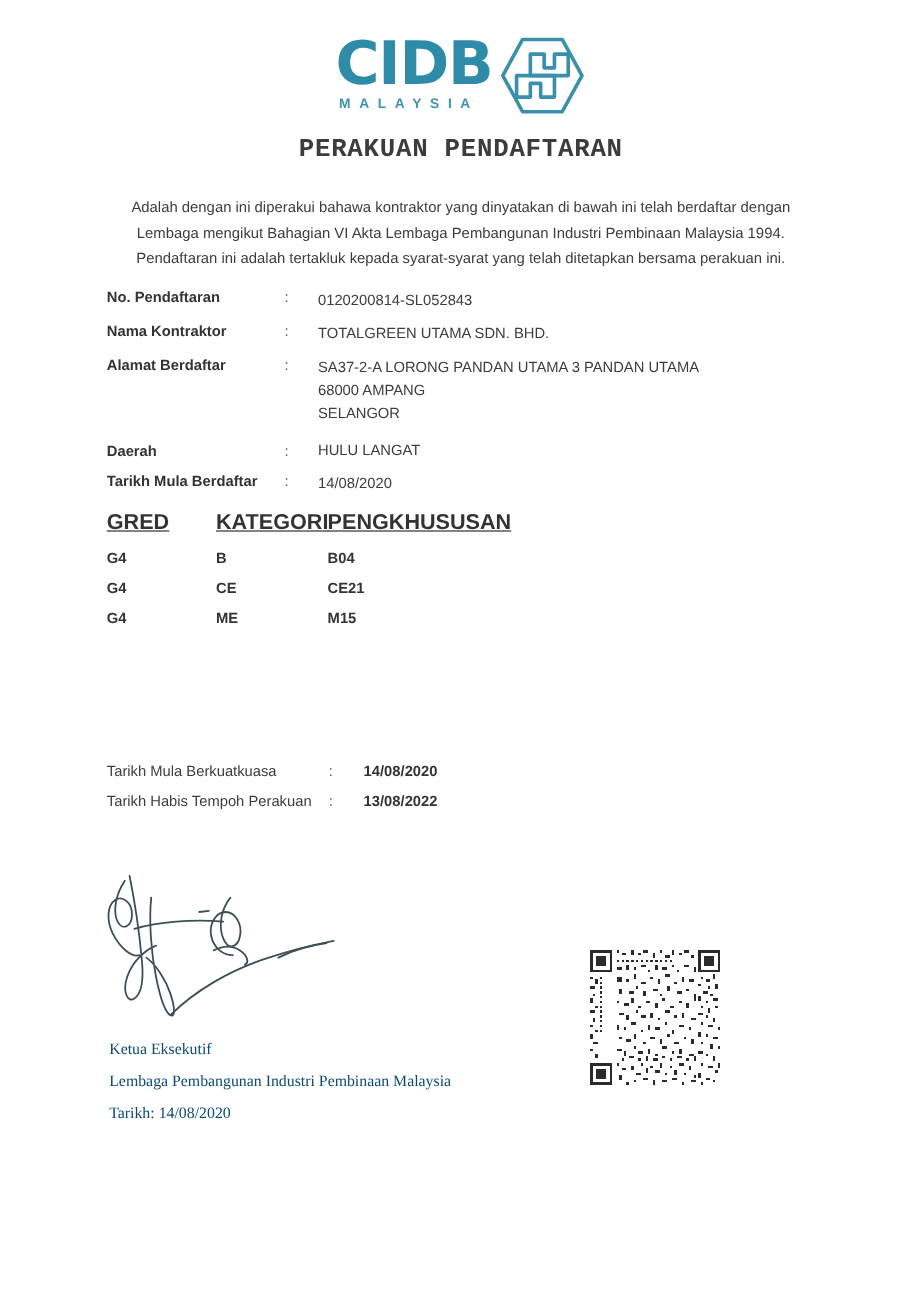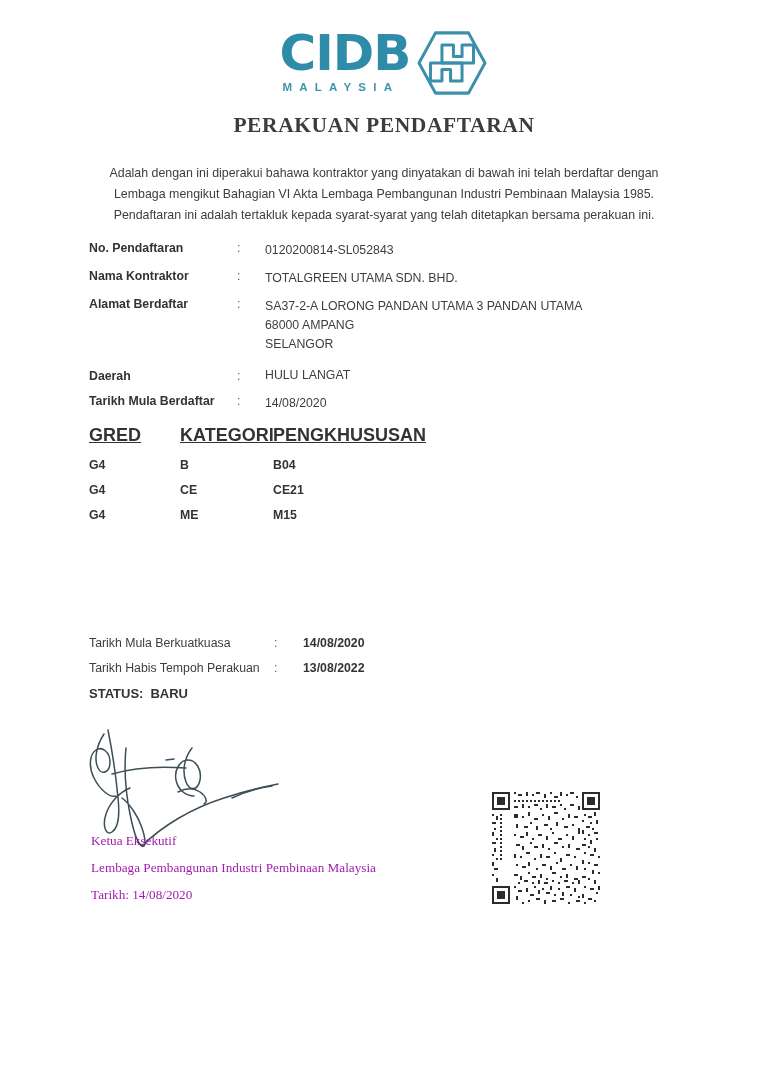--- a/index.html
+++ b/index.html
@@ -64,21 +64,21 @@
     margin-top: 2px;
   }
 
   
   .doc-title {
     position: absolute;
     left: 0;
     top: 113px;
     width: 768px;
     text-align: center;
-    font-family: Liberation Serif, serif;
+    font-family: Liberation Mono, monospace;
     font-weight: bold;
     font-size: 21.5px;
     letter-spacing: 0.6px;
     color: #3c3c3c;
   }
 
   
   .intro {
     position: absolute;
     left: 84px;
@@ -188,25 +188,25 @@
   .signature {
     position: absolute;
     left: 82px;
     top: 716px;
     width: 230px;
     height: 150px;
   }
   .sign-block {
     position: absolute;
     left: 91px;
-    top: 827px;
+    top: 860px;
     font-family: "Liberation Serif", serif;
     font-size: 13.2px;
     line-height: 27px;
-    color: #a21caf;
+    color: #0c4a6e;
   }
 
   
   .qr-wrap {
     position: absolute;
     left: 488px;
     top: 788px;
     width: 116px;
     height: 120px;
   }
@@ -232,21 +232,21 @@
           </g>
         </svg>
       </div>
     </div>
   </div>
 
   <div class="doc-title">PERAKUAN PENDAFTARAN</div>
 
   <div class="intro">
     <div>Adalah dengan ini diperakui bahawa kontraktor yang dinyatakan di bawah ini telah berdaftar dengan</div>
-    <div>Lembaga mengikut Bahagian VI Akta Lembaga Pembangunan Industri Pembinaan Malaysia 1985.</div>
+    <div>Lembaga mengikut Bahagian VI Akta Lembaga Pembangunan Industri Pembinaan Malaysia 1994.</div>
     <div>Pendaftaran ini adalah tertakluk kepada syarat-syarat yang telah ditetapkan bersama perakuan ini.</div>
   </div>
 
   <div class="details">
 
     <div class="drow">
       <div class="dlabel">No. Pendaftaran</div>
       <div class="dcolon">:</div>
       <div class="dvalue">0120200814-SL052843</div>
     </div>
@@ -307,23 +307,20 @@
   <div class="validity">
     <div class="vrow">
       <div class="vlabel">Tarikh Mula Berkuatkuasa</div>
       <div class="vcolon">:</div>
       <div class="vvalue">14/08/2020</div>
     </div>
     <div class="vrow">
       <div class="vlabel">Tarikh Habis Tempoh Perakuan</div>
       <div class="vcolon">:</div>
       <div class="vvalue">13/08/2022</div>
-    </div>
-    <div class="status-line">
-      <span>STATUS:</span><span class="status-val">BARU</span>
     </div>
   </div>
 
   <div class="signature">
     <svg viewBox="0 0 230 150" width="230" height="150" aria-hidden="true">
       <g fill="none" stroke="#3d4f56" stroke-width="1.5" stroke-linecap="round" stroke-linejoin="round">
         <path d="M22,18 C14,30 12,44 16,52 C20,60 28,56 28,46 C28,36 20,30 14,34 C8,38 6,50 12,62 C18,74 28,82 34,80"></path>
         <path d="M26,14 C30,34 34,60 36,82 C38,100 36,112 30,116 C24,120 20,110 24,98 C28,86 38,76 48,72"></path>
         <path d="M44,32 C42,52 44,78 48,98 C52,118 56,128 60,130 C64,132 64,124 60,112 C56,100 48,88 40,82"></path>
         <path d="M30,58 C50,52 78,50 104,52"></path>

